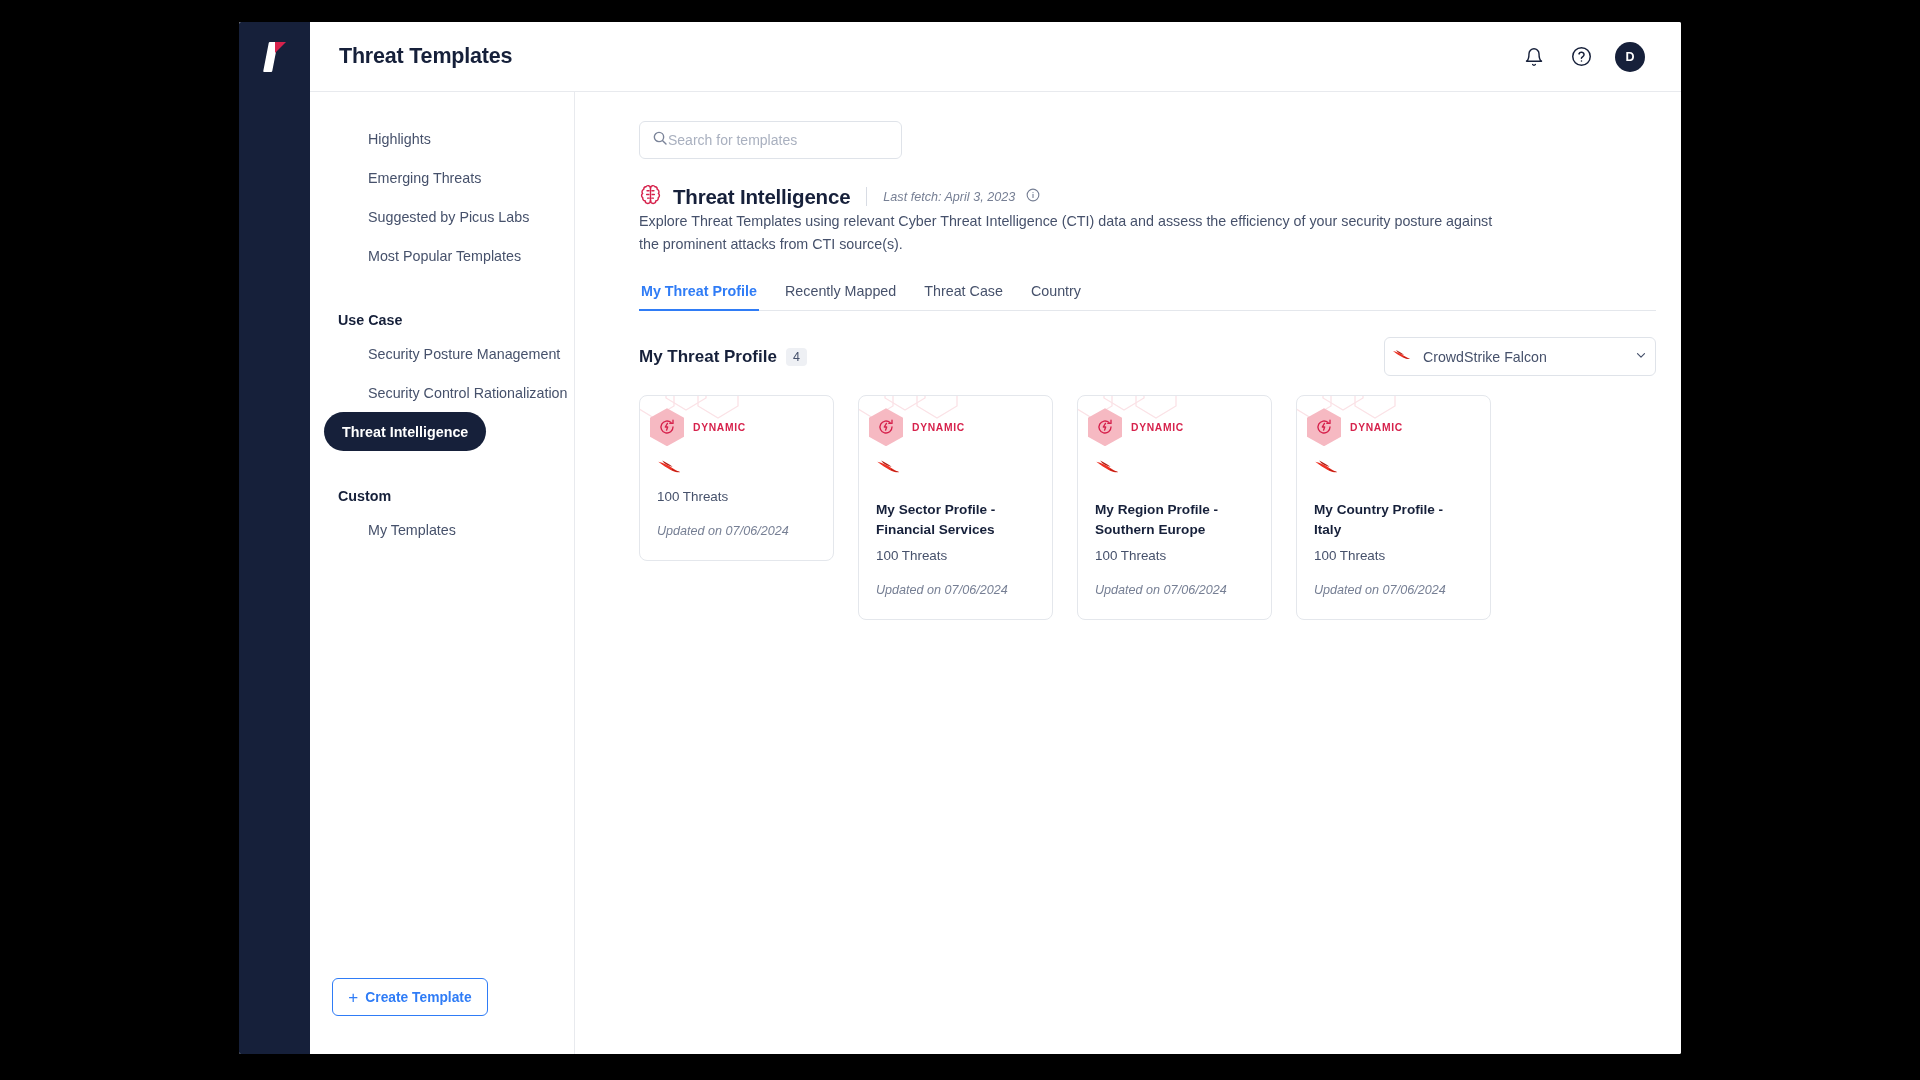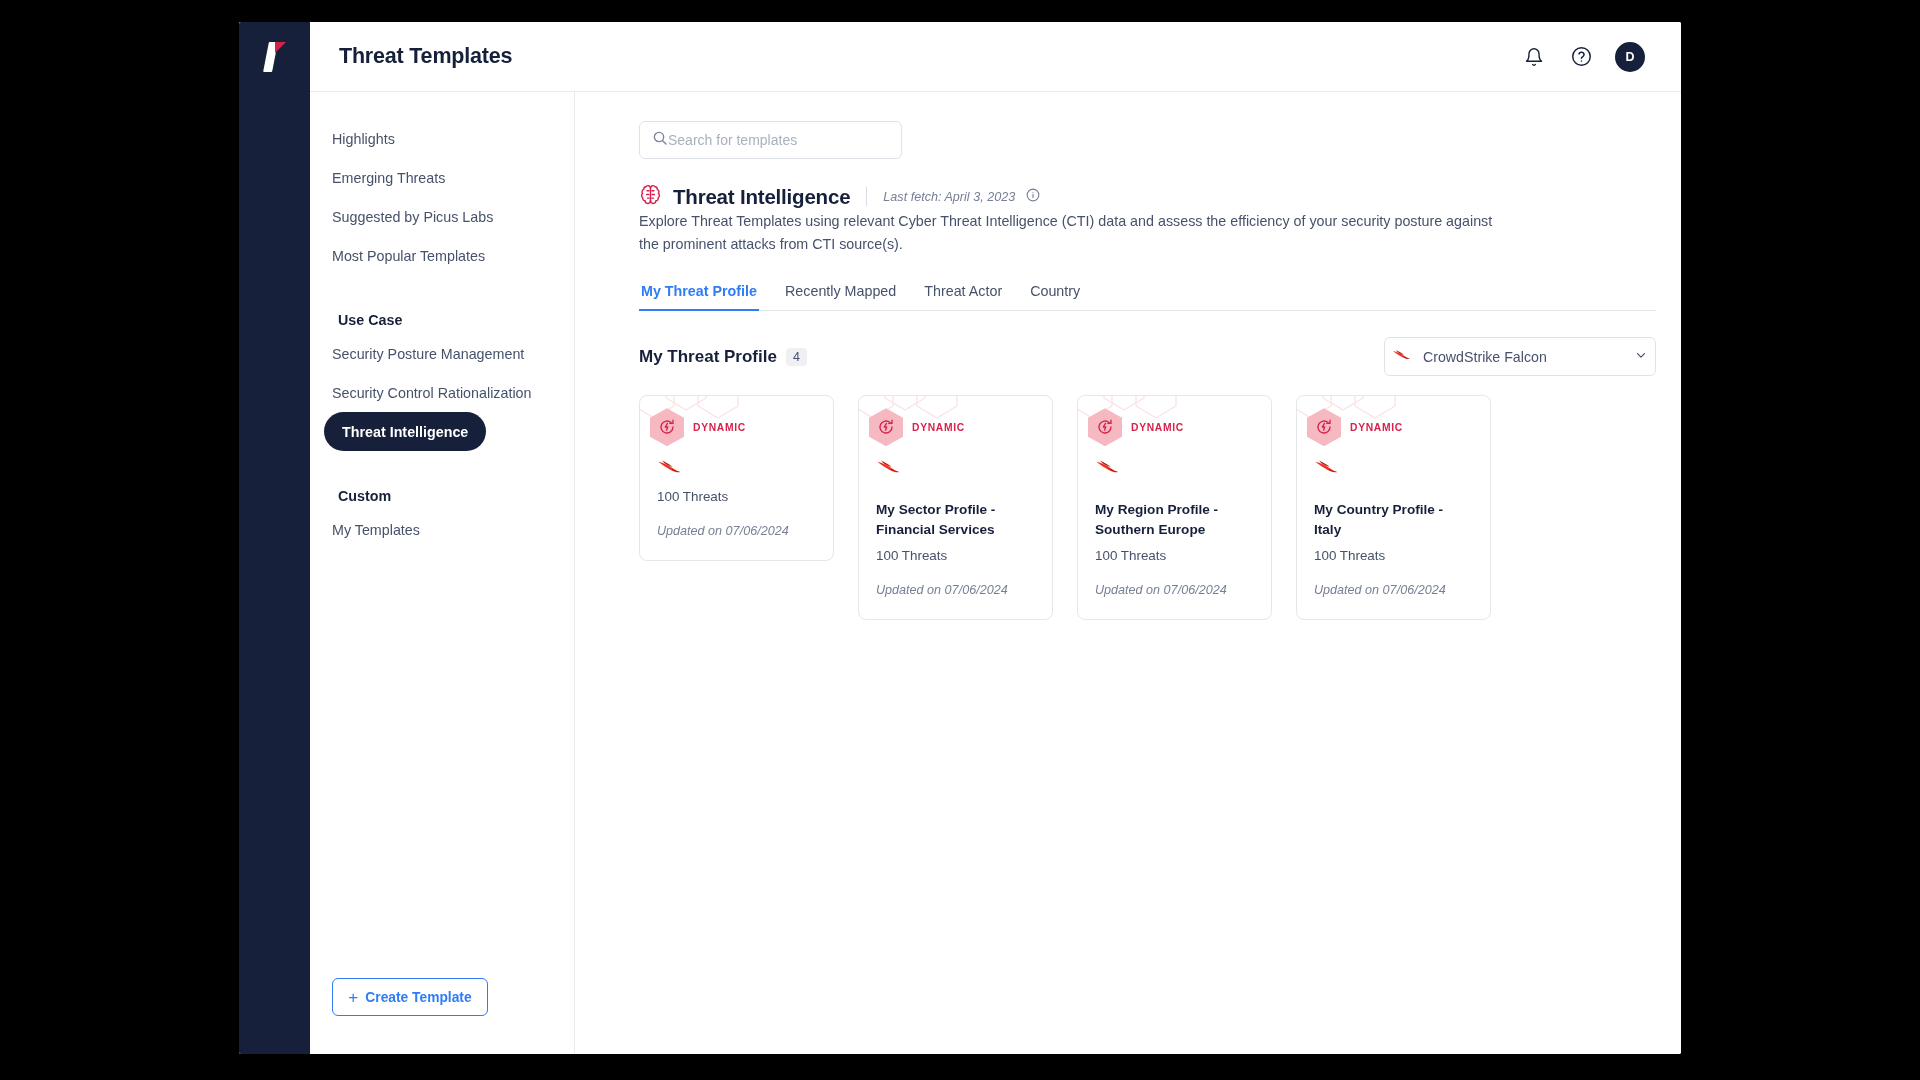--- a/index.html
+++ b/index.html
@@ -107,20 +107,21 @@
     flex-direction: column;
     padding-top: 27px;
     position: relative;
   }
   .nav-item {
     font-size: 14.3px;
     color: #46516b;
     padding: 11.5px 22px;
     cursor: pointer;
     white-space: nowrap;
+    margin-left: 36px;
   }
   .nav-group-label {
     font-size: 14.3px;
     font-weight: bold;
     color: #16203a;
     padding: 11px 22px 6px 22px;
     margin-left: 6px;
   }
   .nav-spacer-lg { height: 26px; }
   .nav-item.active {
@@ -449,21 +450,21 @@
             <circle cx="12" cy="7.6" r="0.95" fill="#767f94" stroke="none"></circle>
           </svg>
         </span>
       </div>
 
       <div id="ti-desc">Explore Threat Templates using relevant Cyber Threat Intelligence (CTI) data and assess the efficiency of your security posture against the prominent attacks from CTI source(s).</div>
 
       <div id="tabs-row">
         <div class="tab active">My Threat Profile</div>
         <div class="tab">Recently Mapped</div>
-        <div class="tab">Threat Actor</div>
+        <div class="tab">Threat Case</div>
         <div class="tab">Country</div>
       </div>
 
       <div id="section-row">
         <span id="section-title">My Threat Profile</span>
         <span id="section-count">4</span>
 
         <div id="source-select">
           <span>
             <svg width="20" height="14" viewBox="0 0 40 26">

